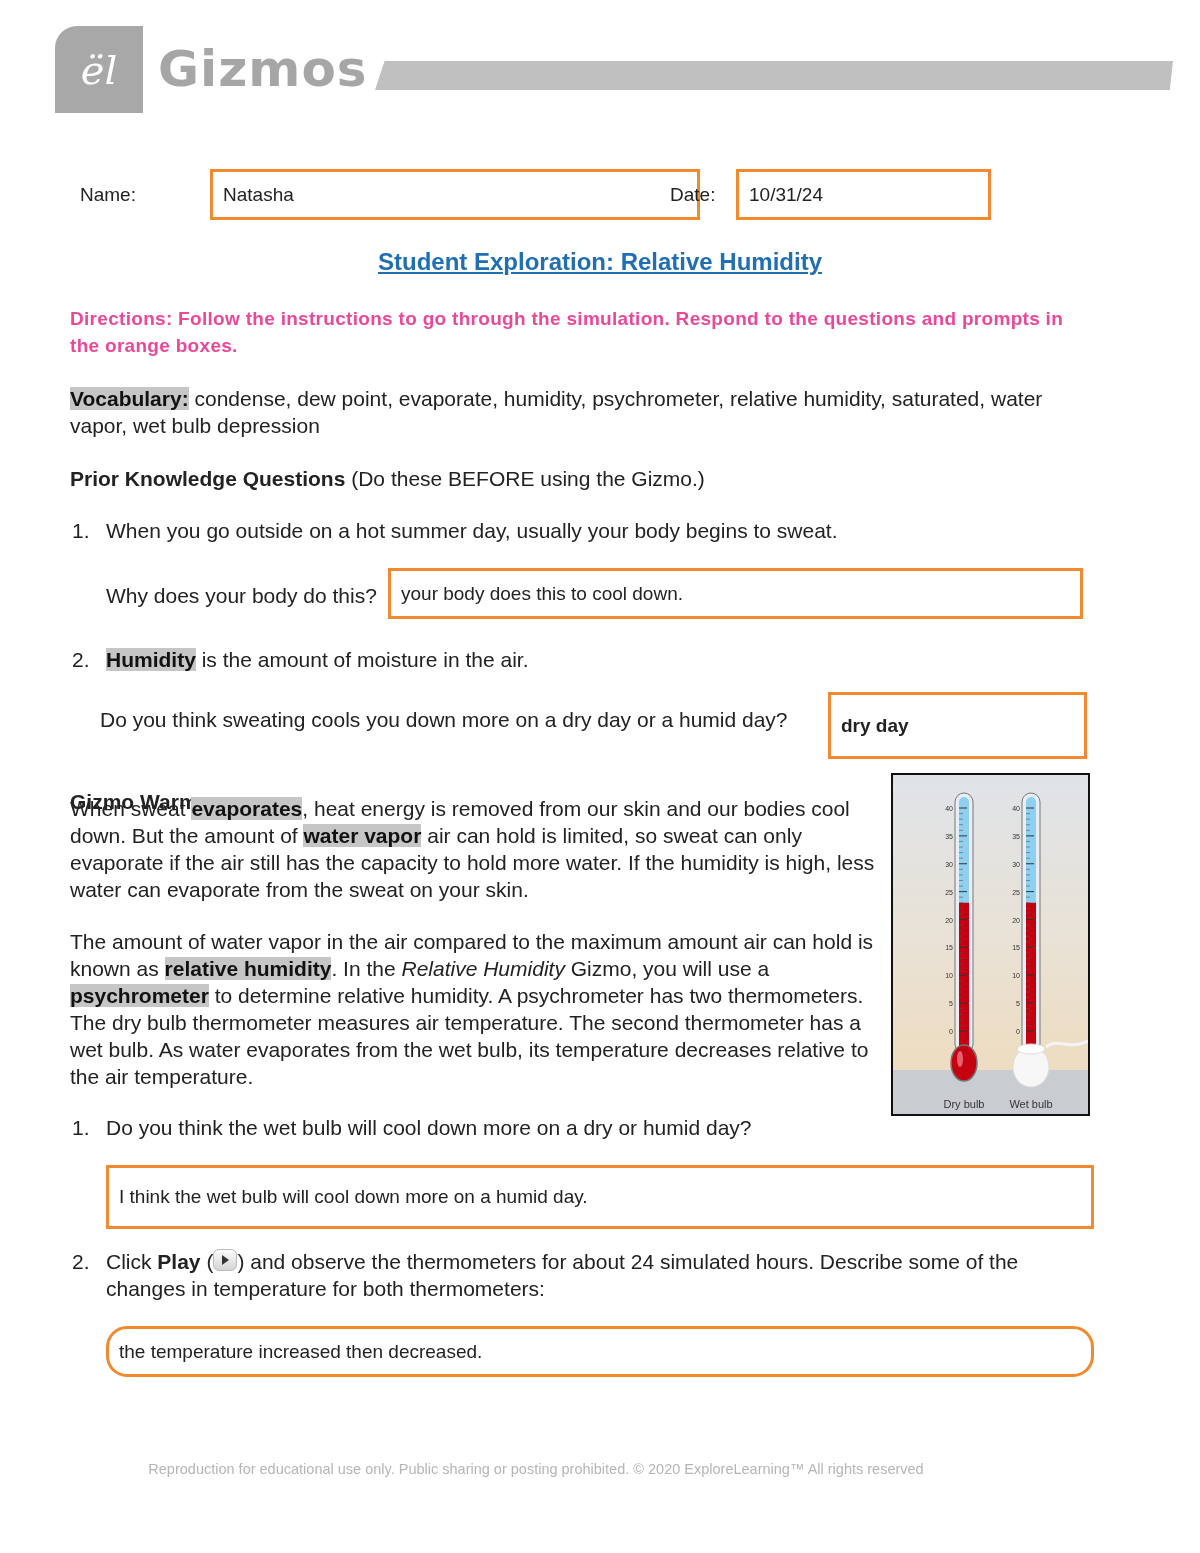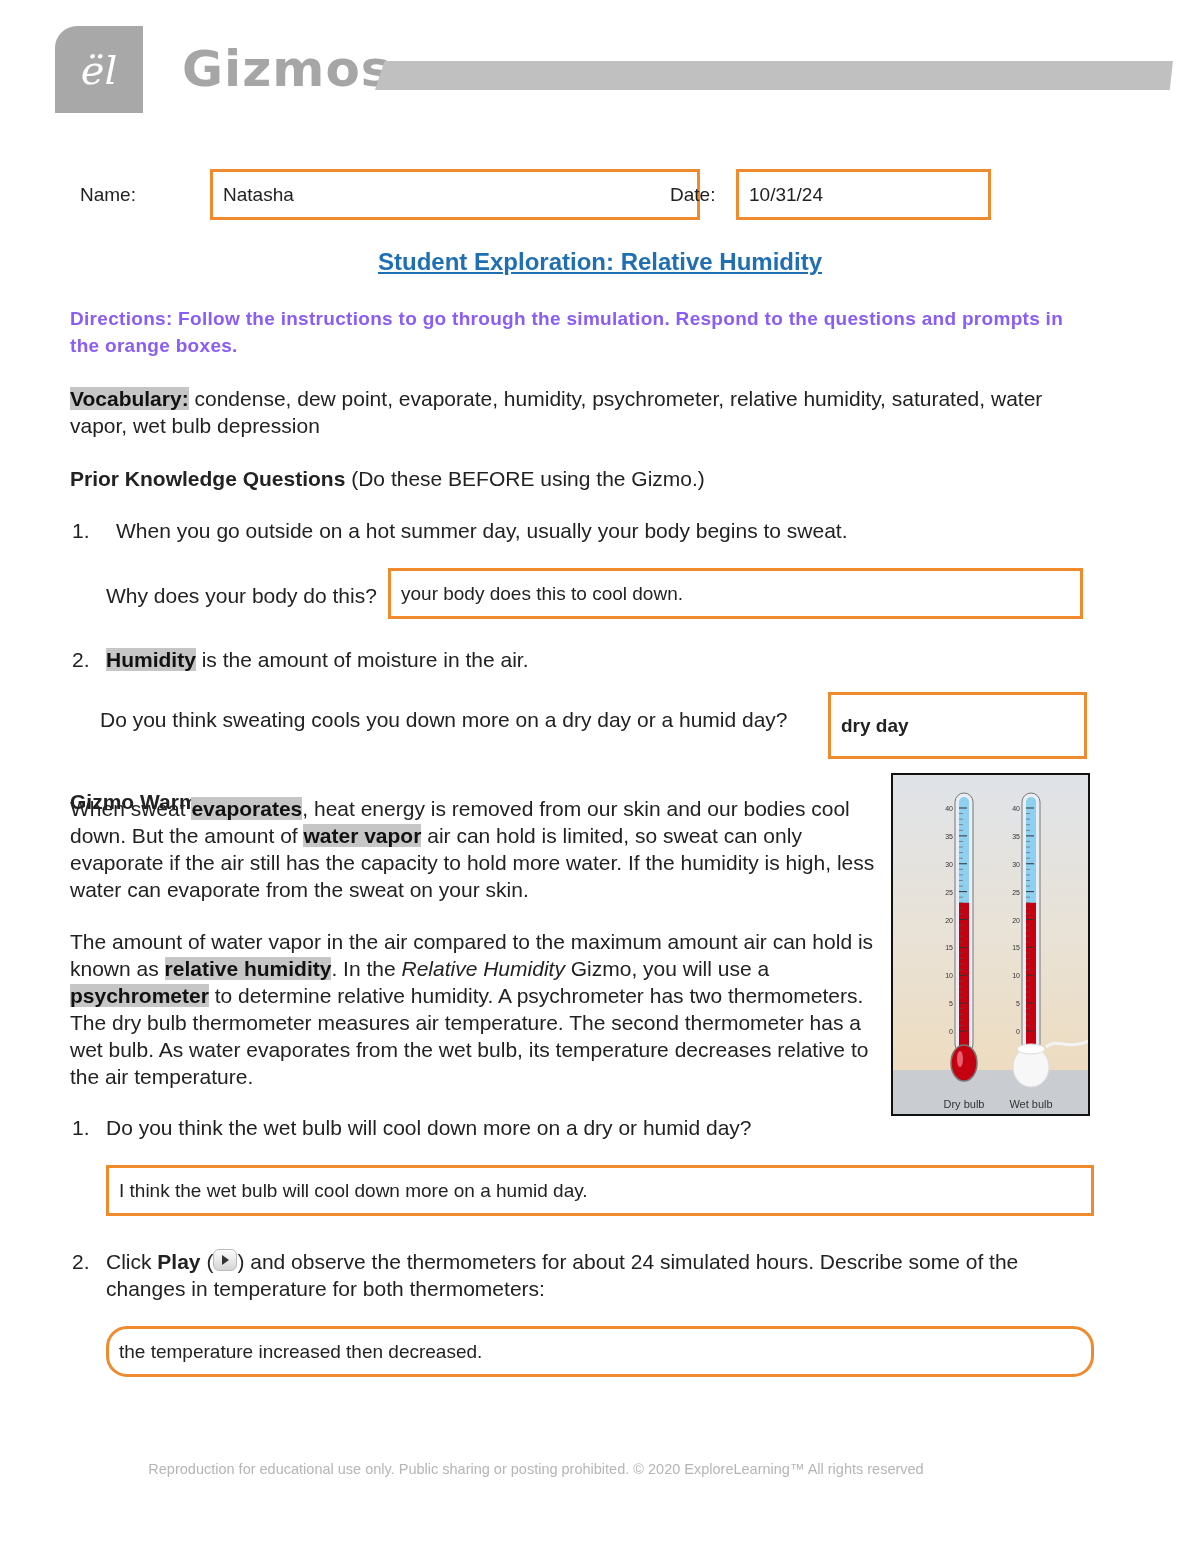--- a/index.html
+++ b/index.html
@@ -7,32 +7,32 @@
          font-family: "Liberation Sans", sans-serif; color: #1a1a1a; }
   .abs { position: absolute; }
 
   
   .logo-box { left: 55px; top: 26px; width: 88px; height: 87px; background: #a8a8a8;
               border-top-left-radius: 22px; }
   .logo-mark { left: 0; top: 0; width: 88px; height: 87px; display: flex; align-items: center;
                justify-content: center; color: #fff; font-family: "DejaVu Serif", serif;
                font-style: italic; font-size: 40px; }
   .brand { left: 158px; top: 40px; font-size: 50px; color: #a6a6a6; font-weight: bold;
-           letter-spacing: 1px; font-family: "DejaVu Sans", sans-serif; margin-left: 24px; }
+           letter-spacing: 1px; font-family: "DejaVu Sans", sans-serif; }
   .brand-bar { left: 375px; top: 61px; width: 798px; height: 29px; background: #c0c0c0;
                clip-path: polygon(1.2% 0, 100% 0, 99.6% 100%, 0 100%); }
 
   .lbl { font-size: 19px; color: #222; }
   .obox { border: 3px solid #f08a2c; box-sizing: border-box; background: #fff;
           font-size: 19px; color: #222; display: flex; align-items: center; padding-left: 10px; }
 
   .title { left: 0; width: 1200px; top: 248px; text-align: center; font-size: 24px;
            font-weight: bold; color: #1f6fb5; text-decoration: underline; }
   .directions { left: 70px; top: 305px; width: 1010px; font-size: 19px; font-weight: bold;
-                color: #8b5cf6; line-height: 27px; letter-spacing: 0.3px; }
+                color: #ec4899; line-height: 27px; letter-spacing: 0.3px; }
   .para { font-size: 21px; line-height: 27px; color: #222; }
   .hl { background: #c6c6c6; font-weight: bold; color: #111; }
   .b { font-weight: bold; margin-top: 20px; }
   .it { font-style: italic; }
 
   .psy { left: 891px; top: 773px; width: 199px; height: 343px; border: 2px solid #111;
          box-sizing: border-box; overflow: hidden; }
   .footer { left: 0; width: 1072px; top: 1461px; text-align: center; font-size: 14.5px; color: #b5b5b5; }
   .play-ic { display: inline-block; width: 22px; height: 20px; border-radius: 6px;
              background: linear-gradient(#fdfdfd, #d4d4d4); border: 1px solid #bbb;
@@ -63,21 +63,21 @@
 
 <div class="abs para" style="left:70px; top:385px; width:1010px;">
   <span class="hl">Vocabulary:</span><span> condense, dew point, evaporate, humidity, psychrometer, relative humidity, saturated, water vapor, wet bulb depression</span>
 </div>
 
 <div class="abs para" style="left:70px; top:465px;">
   <span class="b">Prior Knowledge Questions</span><span> (Do these BEFORE using the Gizmo.)</span>
 </div>
 
 <div class="abs para" style="left:72px; top:517px;">1.</div>
-<div class="abs para" style="left:116px; top:517px;">When you go outside on a hot summer day, usually your body begins to sweat.</div>
+<div class="abs para" style="left:106px; top:517px;">When you go outside on a hot summer day, usually your body begins to sweat.</div>
 <div class="abs para" style="left:106px; top:582px;">Why does your body do this?</div>
 <div class="abs obox" style="left:388px; top:568px; width:695px; height:51px;">
   <span>your body does this to cool down.</span>
 </div>
 
 <div class="abs para" style="left:72px; top:646px;">2.</div>
 <div class="abs para" style="left:106px; top:646px;">
   <span class="hl">Humidity</span><span> is the amount of moisture in the air.</span>
 </div>
 <div class="abs para" style="left:100px; top:706px;">Do you think sweating cools you down more on a dry day or a humid day?</div>
@@ -217,21 +217,21 @@
         <ellipse cx="138" cy="292" rx="18" ry="20" fill="#f7f7f7" stroke="#ddd" stroke-width="1"></ellipse>
         <ellipse cx="138" cy="274" rx="14" ry="5" fill="#ffffff" stroke="#ddd" stroke-width="1"></ellipse>
       </g>
     <text x="71" y="333" font-size="11" fill="#333" text-anchor="middle" font-family="Liberation Sans, sans-serif">Dry bulb</text>
     <text x="138" y="333" font-size="11" fill="#333" text-anchor="middle" font-family="Liberation Sans, sans-serif">Wet bulb</text>
   </svg>
 </div>
 
 <div class="abs para" style="left:72px; top:1114px;">1.</div>
 <div class="abs para" style="left:106px; top:1114px;">Do you think the wet bulb will cool down more on a dry or humid day?</div>
-<div class="abs obox" style="left:106px; top:1165px; width:988px; height:51px;">
+<div class="abs obox" style="left:106px; top:1165px; width:988px; height:64px;">
   <span>I think the wet bulb will cool down more on a humid day.</span>
 </div>
 
 <div class="abs para" style="left:72px; top:1248px;">2.</div>
 <div class="abs para" style="left:106px; top:1248px; width:980px;">
   <span>Click </span><span class="b">Play</span><span> (</span><span class="play-ic"></span><span>) and observe the thermometers for about 24 simulated hours. Describe some of the changes in temperature for both thermometers:</span>
 </div>
 <div class="abs obox" style="left:106px; top:1326px; width:988px; height:51px;border-radius:21px;">
   <span>the temperature increased then decreased.</span>
 </div>

